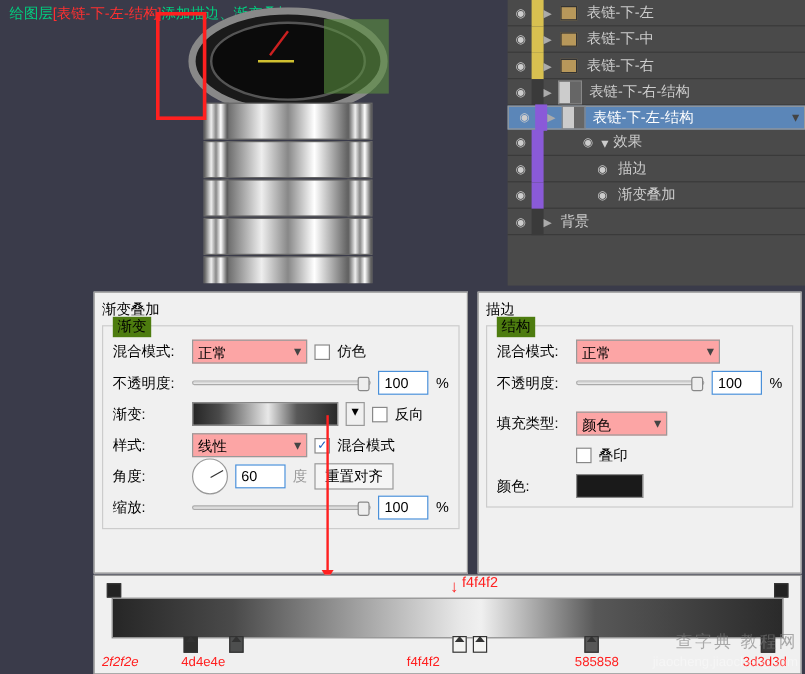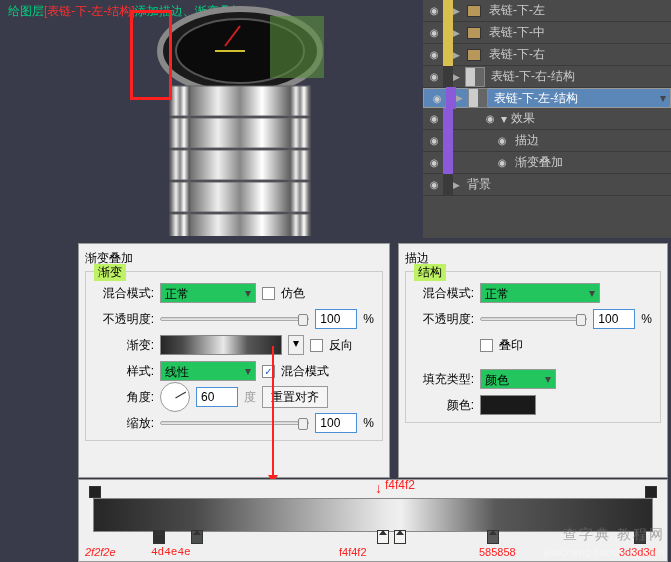--- a/index.html
+++ b/index.html
@@ -15,24 +15,24 @@
 .colbar{width:10px;height:22px}
 .tri{width:10px;color:#aaa;font-size:9px}
 .fld{width:14px;height:12px;background:#b8985a;border:1px solid #333;margin:0 4px}
 .thm{width:20px;height:20px;background:#ddd;border:1px solid #888;margin:0 2px;display:flex}
 .thm.half{background:linear-gradient(90deg,#ccc 50%,#666 50%)}
 .lrow .lbl{margin-left:4px}
 .panel{position:absolute;background:#f0f0f0;border:1px solid #999;padding:6px}
 .p-grad{top:243px;left:78px;width:312px;height:235px}
 .p-strk{top:243px;right:3px;width:270px;height:235px}
 .grp{border:1px solid #ccc;margin:2px 0 8px;padding:8px 8px 4px;position:relative}
-.grp>.gt{position:absolute;top:-8px;left:8px;background:#bef264;padding:0 4px}
+.grp>.gt{position:absolute;top:-8px;left:8px;background:#4d7c0f;padding:0 4px}
 .fr{display:flex;align-items:center;height:26px;gap:6px}
-.lbl-r{display:inline-block;text-align:right}
-.sel{background:#22c55e;border:1px solid #999;height:20px;padding:2px 18px 2px 4px;position:relative}
+.lbl-r{display:inline-block;text-align:left}
+.sel{background:#fca5a5;border:1px solid #999;height:20px;padding:2px 18px 2px 4px;position:relative}
 .sel::after{content:"▾";position:absolute;right:4px;top:2px;color:#444}
 .cb{width:13px;height:13px;border:1px solid #888;background:#fff;display:inline-flex;align-items:center;justify-content:center;font-size:10px;color:#2060c0}
 .sld{height:4px;background:linear-gradient(#ccc,#eee);border:1px solid #aaa;border-radius:2px;position:relative;flex:1}
 .sld .th{position:absolute;top:-4px;width:10px;height:12px;background:#eee;border:1px solid #888;border-radius:2px}
 .inp{background:#fff;border:1px solid #4a90d9;height:20px;padding:2px 4px;text-align:left;width:42px}
 .inp.red{border:2px solid #ff3030}
 .gpv{height:20px;width:122px;border:1px solid #888;background:linear-gradient(90deg,#262626 0%,#4a4a4a 18%,#e8e8e8 52%,#585858 72%,#2a2a2a 100%)}
 .btn{background:#f5f5f5;border:1px solid #999;padding:0 8px;height:22px}
 .dial{width:30px;height:30px;border:1px solid #999;border-radius:50%;background:#fff;position:relative}
 .dial::after{content:"";position:absolute;width:1px;height:12px;background:#333;left:50%;top:3px;transform-origin:bottom;transform:rotate(60deg)}
@@ -207,47 +207,47 @@
         <div class="sel" style="width:120px"><span>正常</span></div>
       </div>
     <div class="fr">
         <span class="lbl-r" style="width:60px">不透明度:</span>
         <div class="sld">
           <div class="th" style="left:calc(100% - 10px)"></div>
         </div>
         <input class="inp" value="100" style="">
         <span>%</span>
       </div>
+    <div class="fr" style="margin-top:8px">
+        <span class="lbl-r" style="width:60px">填充类型:</span>
+        <div class="sel" style="width:76px"><span>颜色</span></div>
+      </div>
     <div class="fr">
         <span style="width:60px"></span>
         <span class="cb"></span>
         <span>叠印</span>
-      </div>
-    <div class="fr" style="margin-top:8px">
-        <span class="lbl-r" style="width:60px">填充类型:</span>
-        <div class="sel" style="width:76px"><span>颜色</span></div>
       </div>
     <div class="fr">
         <span class="lbl-r" style="width:60px">颜色:</span>
         <div style="width:56px;height:20px;background:#1a1a1a;border:1px solid #888"></div>
       </div>
   </div>
 </div>
 
 <div class="arrow v"></div>
 
 <div class="grad-editor">
   <div class="ostop" style="left:10px"></div>
   <div class="ostop" style="right:10px"></div>
   <div class="gbar"></div>
   <div id="stops">
       <div class="cstop" style="left: calc(10.23% + 14px); background: rgb(47, 47, 46);"></div>
       <div class="stoplbl" style="left: 6px; font-style: italic;">2f2f2e</div>
       <div class="cstop" style="left: calc(16.74% + 14px); background: rgb(77, 78, 78);"></div>
-      <div class="stoplbl" style="left: 72px; font-family: Liberation Mono, monospace;">4d4e4e</div>
+      <div class="stoplbl" style="left: 72px;">4d4e4e</div>
       <div class="cstop" style="left: calc(48.36% + 14px); background: rgb(244, 244, 242);"></div>
       <div class="stoplbl" style="left: 260px;">f4f4f2</div>
       <div class="cstop" style="left: calc(51.15% + 14px); background: rgb(244, 244, 242);"></div>
       <div class="cstop" style="left: calc(66.96% + 14px); background: rgb(88, 88, 88);"></div>
       <div class="stoplbl" style="left: 400px;">585858</div>
       <div class="cstop" style="left: calc(92.07% + 14px); background: rgb(61, 61, 61);"></div>
       <div class="stoplbl" style="left: 540px;">3d3d3d</div>
     </div>
 </div>
 

